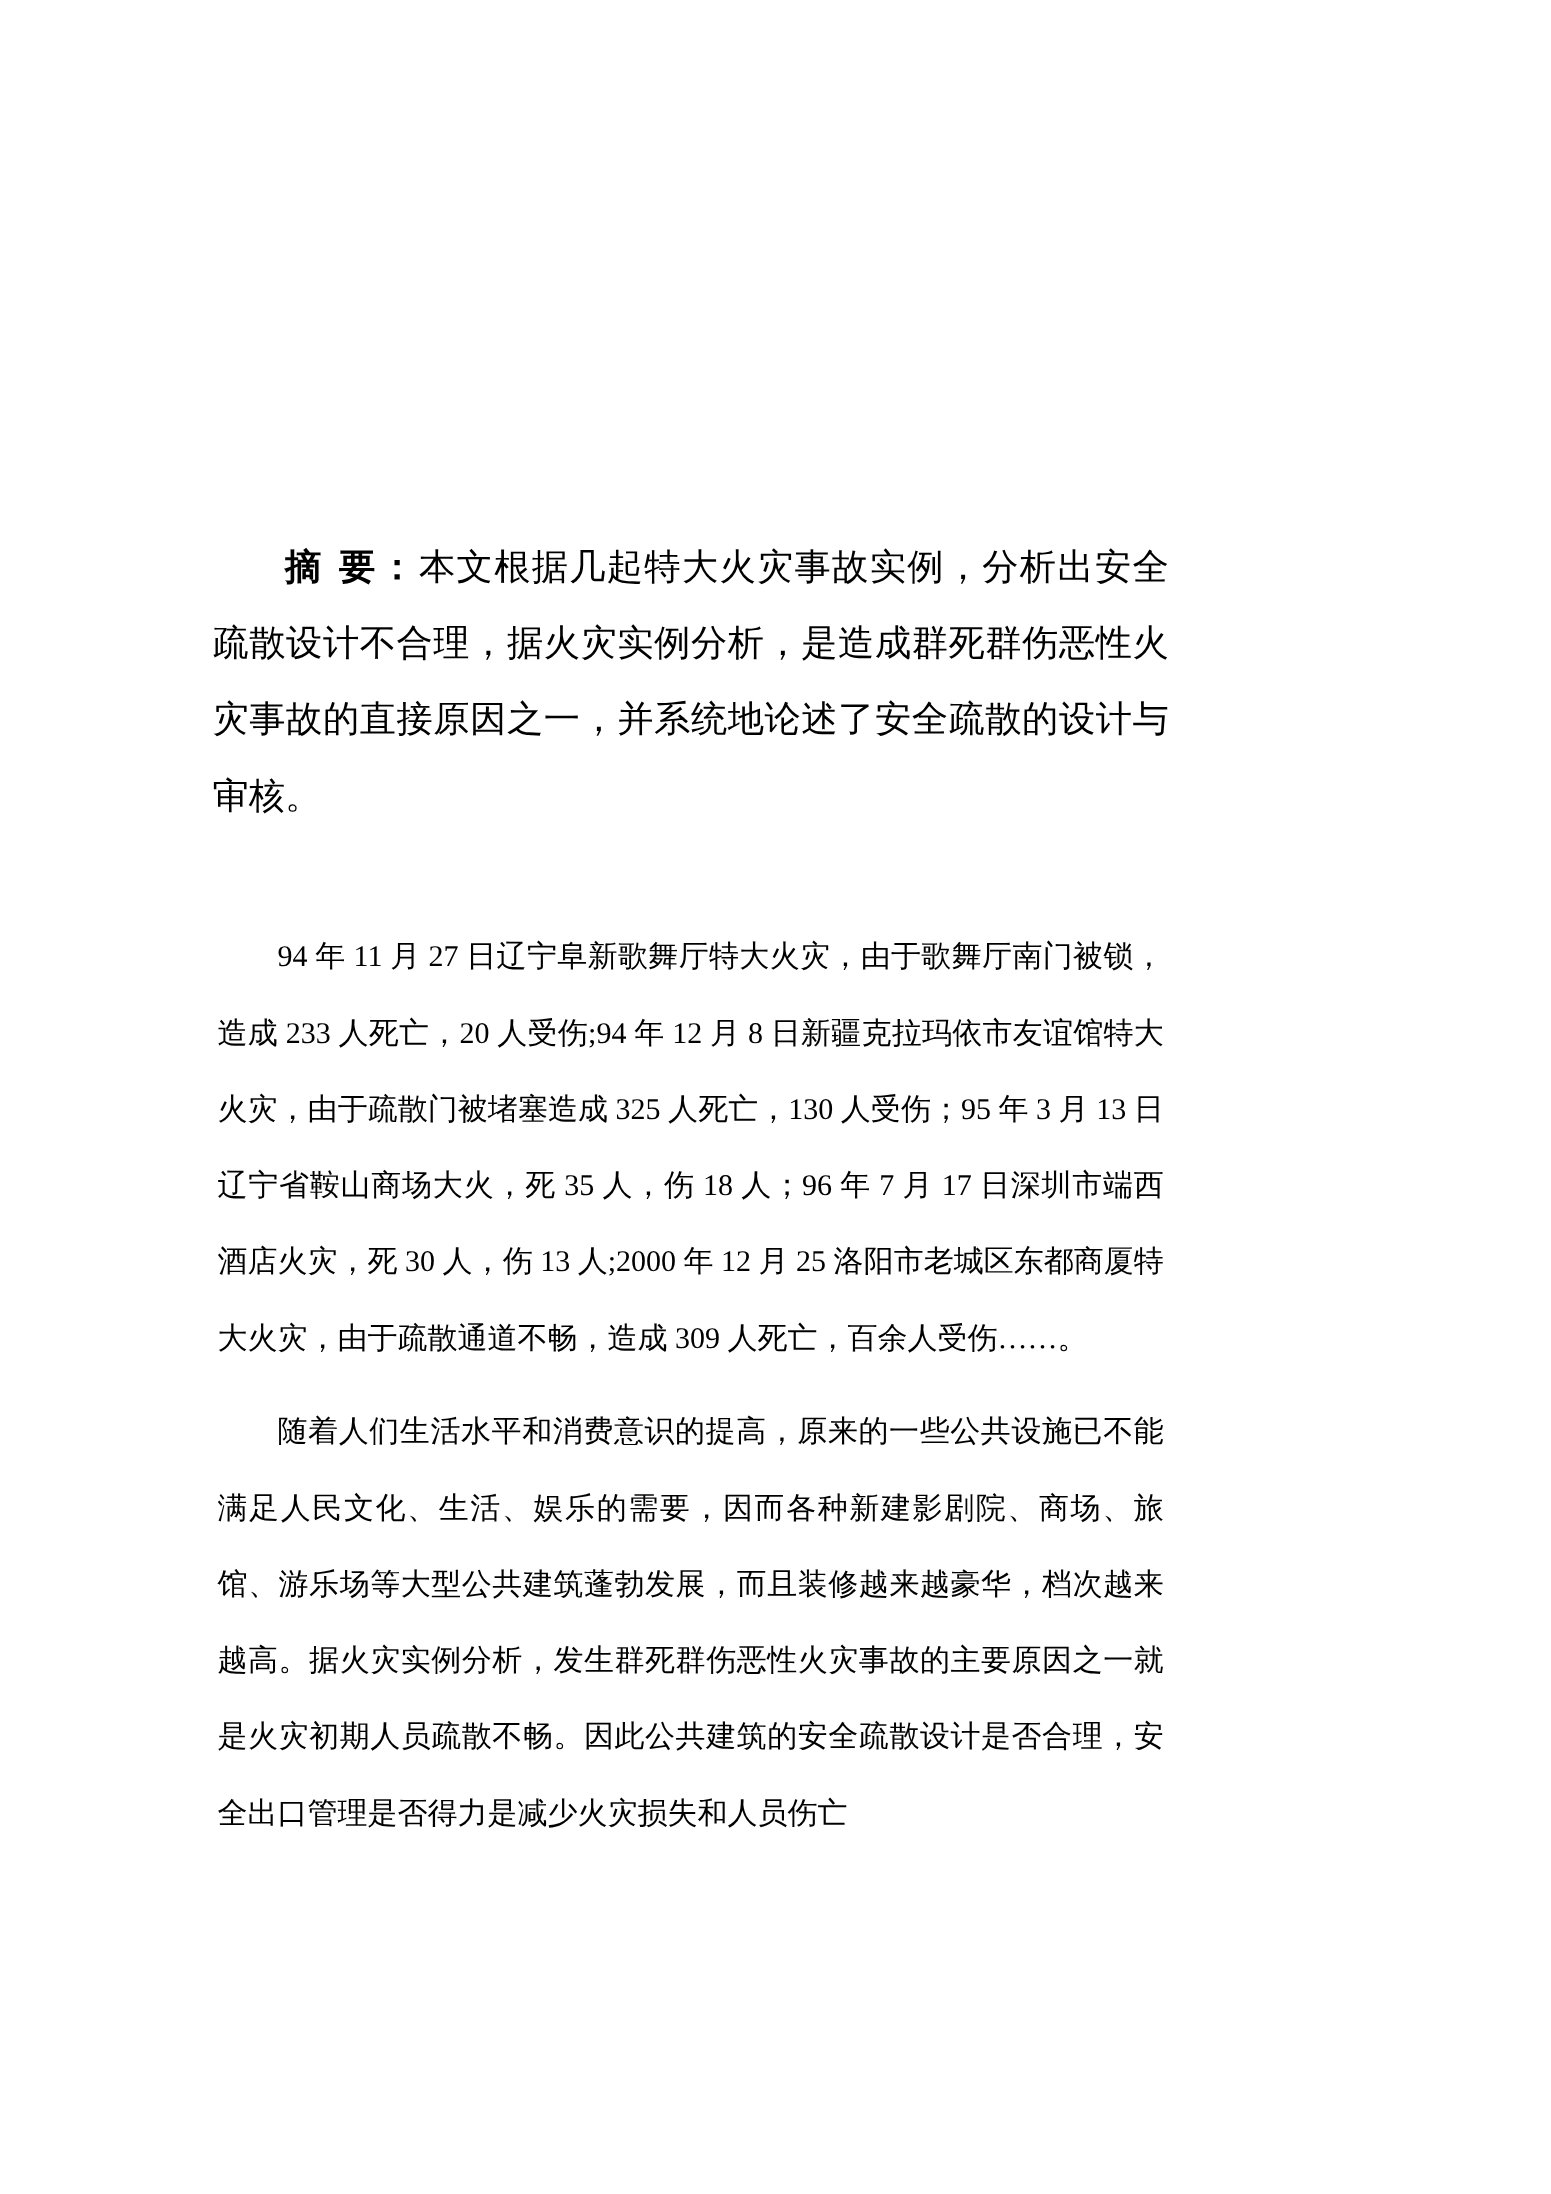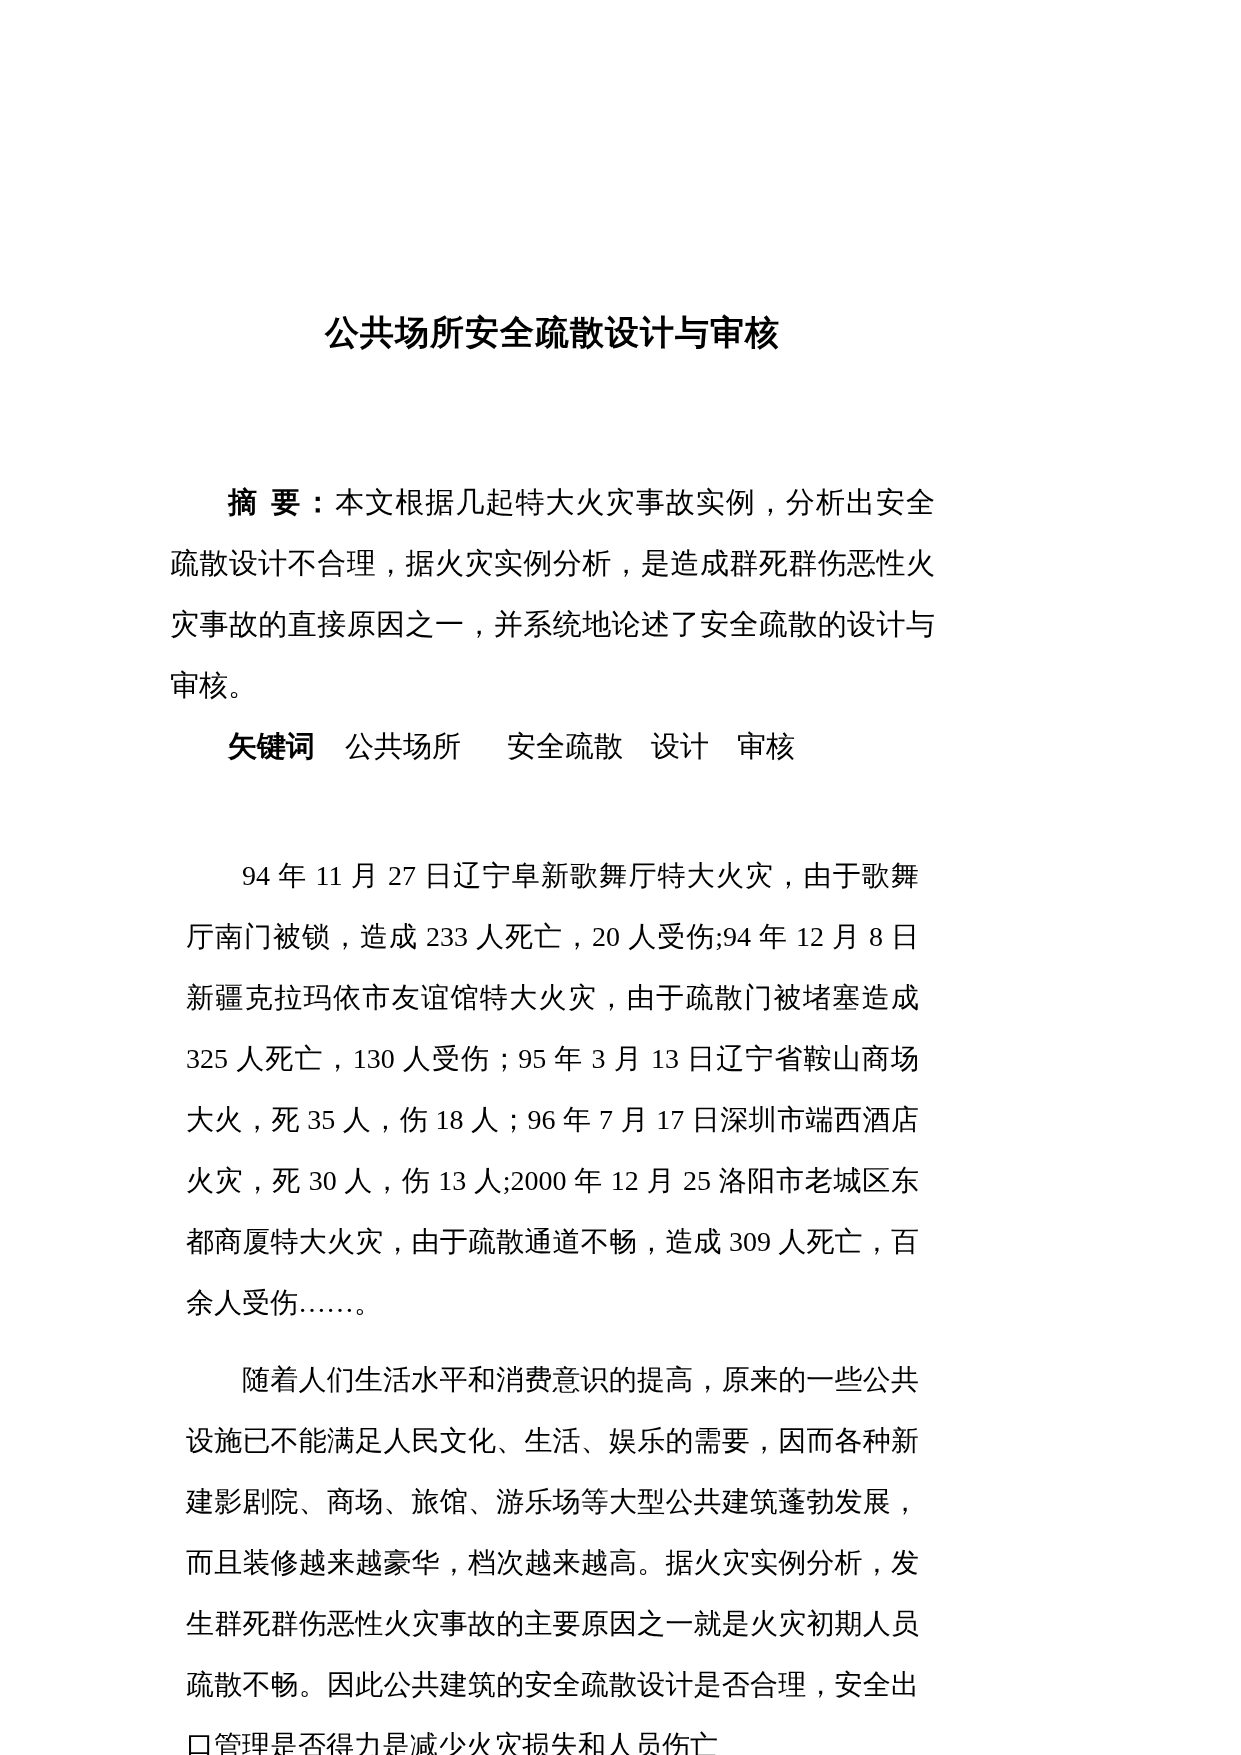--- a/index.html
+++ b/index.html
@@ -53,45 +53,41 @@
     font-family: "Liberation Sans", "DejaVu Sans", sans-serif;
     margin-right: 30px;
   }
   .kw-item {
     margin-right: 28px;
   }
   .keywords .kw-item:nth-of-type(3) {
     margin-left: 18px;
   }
   .para {
-    margin: 16px;
-    font-size: 28px;
+    margin: 4px;
+    font-size: 24px;
     line-height: 61px;
     text-align: justify;
     text-indent: 2em;
   }
   .para-1 {
     margin-top: 68px;
   }
   .para-2 {
     margin-top: 14px;
   }
 </style>
 </head>
 <body>
 
 <div class="page">
 
-  <h1 class="doc-title">公共场所安全疏散设计与审核</h1>
 
   <p class="abstract">
     <span class="abstract-label">摘 要：</span><span>本文根据几起特大火灾事故实例，分析出安全疏散设计不合理，据火灾实例分析，是造成群死群伤恶性火灾事故的直接原因之一，并系统地论述了安全疏散的设计与审核。</span>
   </p>
 
-  <p class="keywords">
-    <span class="kw-label">矢键词</span><span class="kw-item">公共场所</span><span class="kw-item">安全疏散</span><span class="kw-item">设计</span><span class="kw-item">审核</span>
-  </p>
 
   <p class="para para-1">94 年 11 月 27 日辽宁阜新歌舞厅特大火灾，由于歌舞厅南门被锁，造成 233 人死亡，20 人受伤;94 年 12 月 8 日新疆克拉玛依市友谊馆特大火灾，由于疏散门被堵塞造成 325 人死亡，130 人受伤；95 年 3 月 13 日辽宁省鞍山商场大火，死 35 人，伤 18 人；96 年 7 月 17 日深圳市端西酒店火灾，死 30 人，伤 13 人;2000 年 12 月 25 洛阳市老城区东都商厦特大火灾，由于疏散通道不畅，造成 309 人死亡，百余人受伤……。</p>
 
   <p class="para para-2">随着人们生活水平和消费意识的提高，原来的一些公共设施已不能满足人民文化、生活、娱乐的需要，因而各种新建影剧院、商场、旅馆、游乐场等大型公共建筑蓬勃发展，而且装修越来越豪华，档次越来越高。据火灾实例分析，发生群死群伤恶性火灾事故的主要原因之一就是火灾初期人员疏散不畅。因此公共建筑的安全疏散设计是否合理，安全出口管理是否得力是减少火灾损失和人员伤亡</p>
 
 </div>
 
 </body></html>

